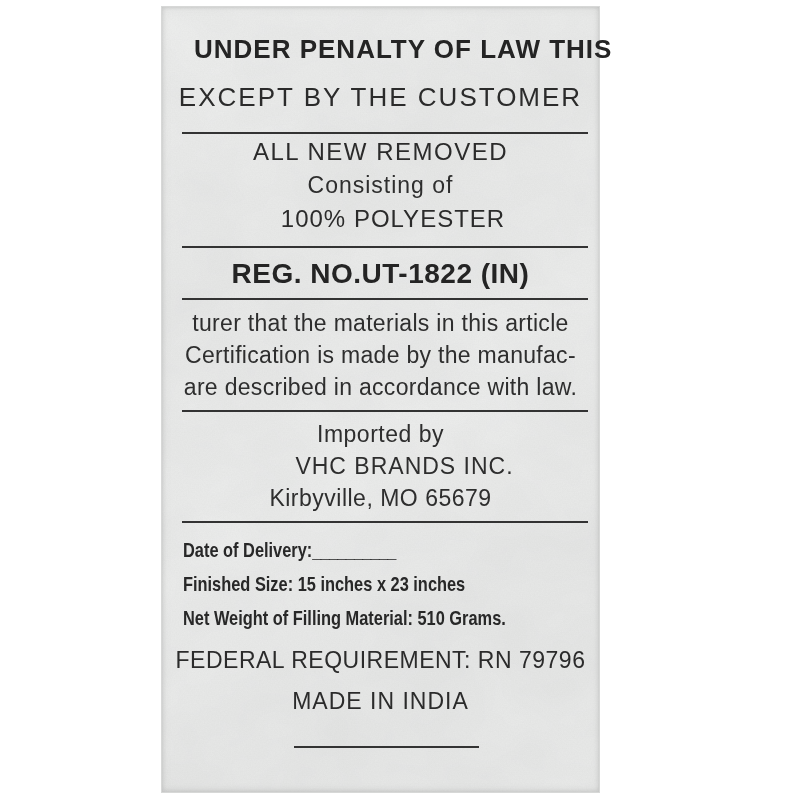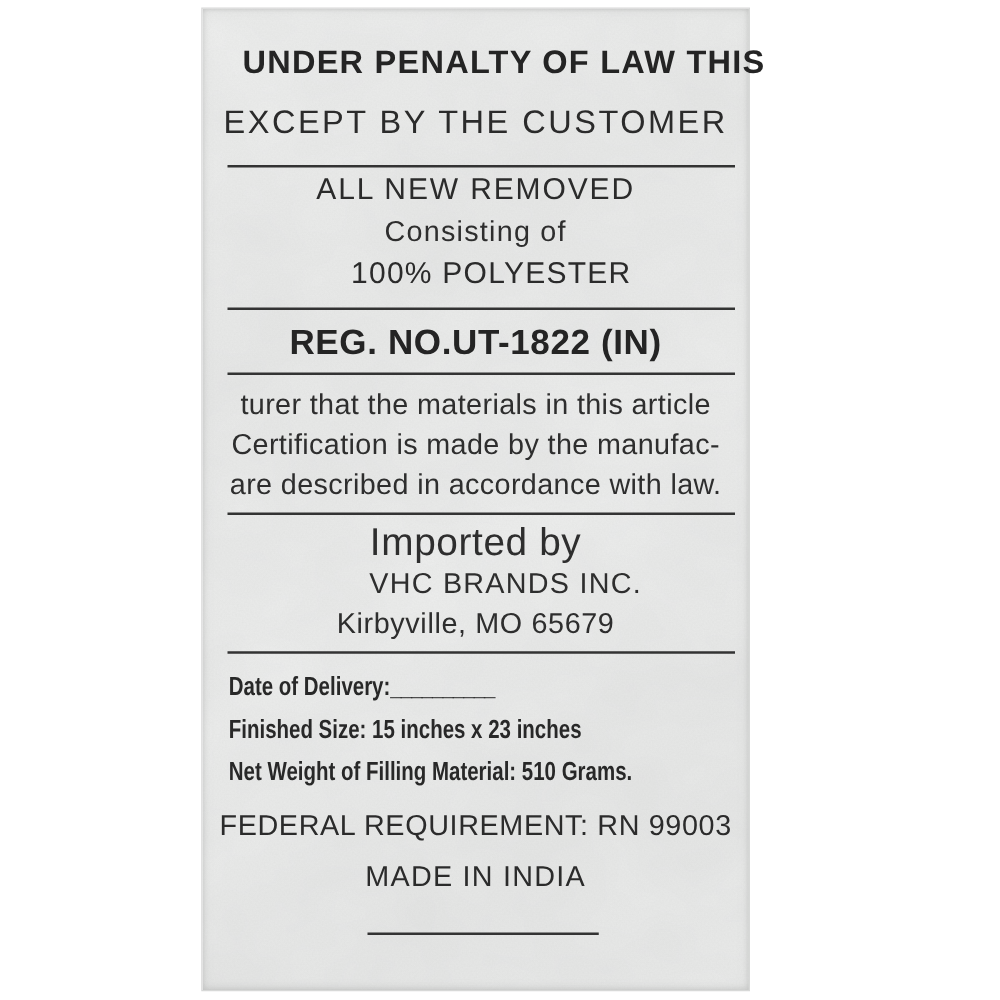--- a/index.html
+++ b/index.html
@@ -60,21 +60,21 @@
 
   .material-head   { top: 130px; font-size: 24px; letter-spacing: 1.5px; line-height: 30px; color: #2b2b2b; }
   .material-sub    { top: 164px; font-size: 23px; letter-spacing: 1px; line-height: 28px; color: #2e2e2e; }
   .fiber-content   { top: 197px; font-size: 24px; letter-spacing: 1px; line-height: 30px; color: #2b2b2b; padding-left: 25px; }
 
   .reg-number      { top: 250px; font-size: 28px; font-weight: bold; letter-spacing: 0.5px; line-height: 34px; }
 
   .cert-block      { position: absolute; top: 300px; left: 0; width: 100%; text-align: center; }
   .cert-block div  { font-size: 23px; line-height: 32px; letter-spacing: 0.3px; color: #2e2e2e; white-space: nowrap; }
 
-  .importer-head   { top: 413px; font-size: 31px; letter-spacing: 0.5px; line-height: 28px; color: #2e2e2e; }
+  .importer-head   { top: 413px; font-size: 23px; letter-spacing: 0.5px; line-height: 28px; color: #2e2e2e; }
   .importer-co     { top: 445px; font-size: 23px; letter-spacing: 1px; line-height: 28px; color: #2e2e2e; padding-left: 48px; }
   .importer-addr   { top: 477px; font-size: 23px; letter-spacing: 0.5px; line-height: 28px; color: #2e2e2e; }
 
   .cond {
     position: absolute;
     left: 21px;
     text-align: left;
     white-space: nowrap;
     font-size: 21px;
     font-weight: bold;
@@ -155,20 +155,20 @@
       <div class="line importer-head">Imported by</div>
       <div class="line importer-co">VHC BRANDS INC.</div>
       <div class="line importer-addr">Kirbyville, MO 65679</div>
 
       <div class="rule rule-5"></div>
 
       <div class="cond date-line"><span>Date of Delivery:</span><span class="date-blank">__________</span></div>
       <div class="cond size-line">Finished Size: 15 inches x 23 inches</div>
       <div class="cond weight-line">Net Weight of Filling Material: 510 Grams.</div>
 
-      <div class="line federal-line">FEDERAL REQUIREMENT: RN 99003</div>
+      <div class="line federal-line">FEDERAL REQUIREMENT: RN 79796</div>
       <div class="line made-in-line">MADE IN INDIA</div>
 
       <div class="rule rule-signature"></div>
 
     </div>
   </div>
 </div>
 
 </body></html>

